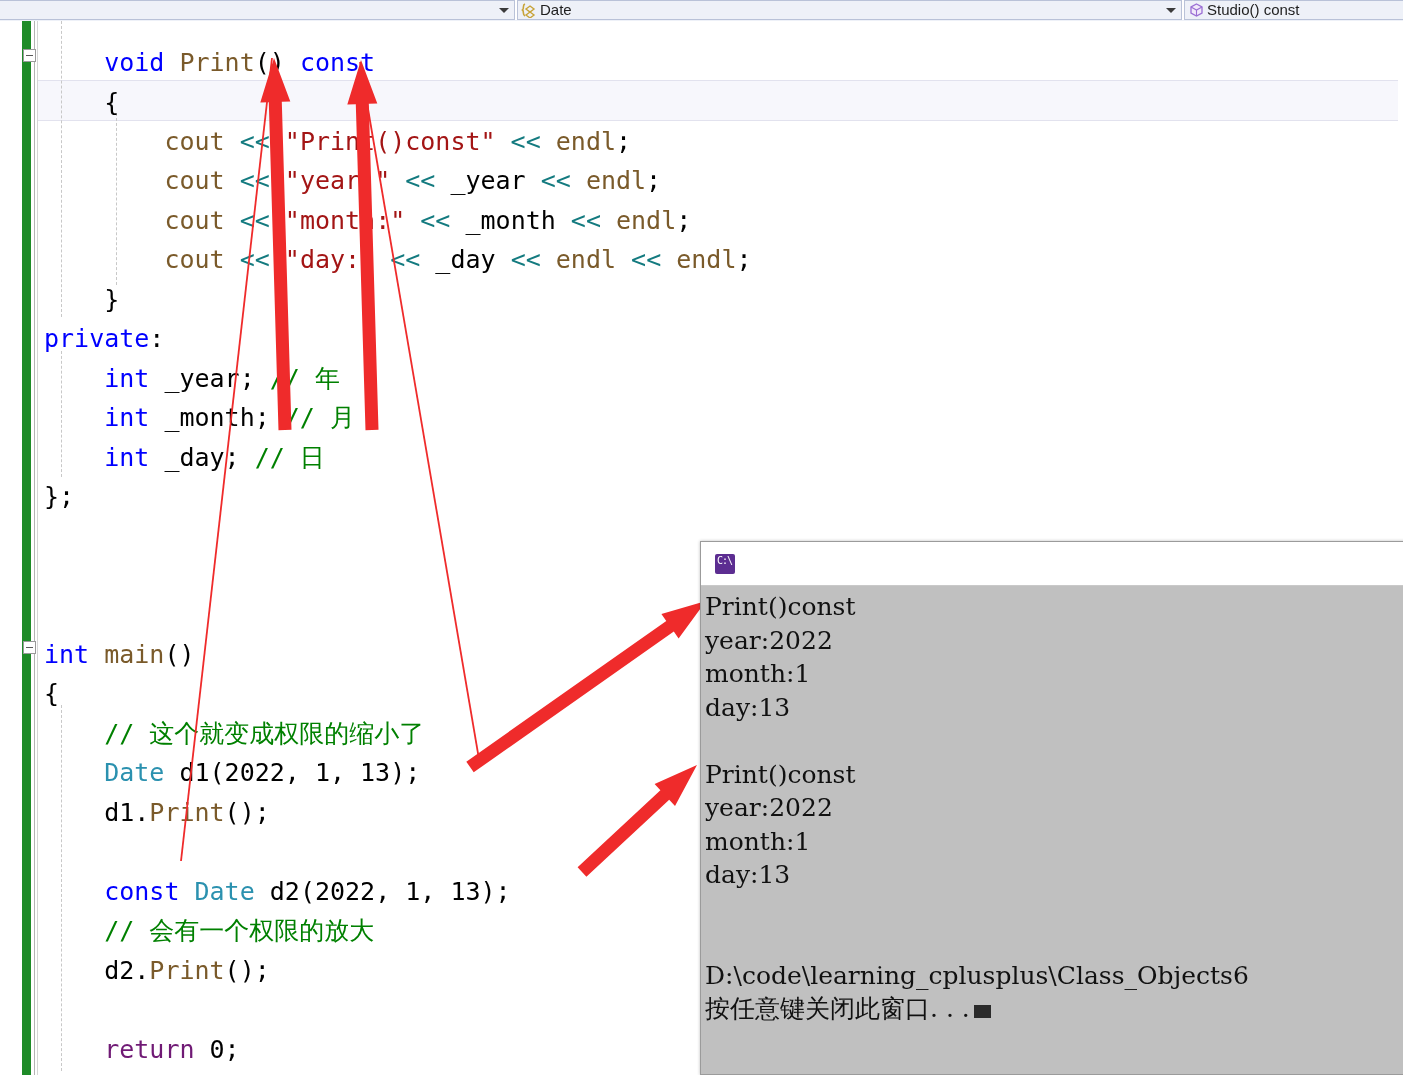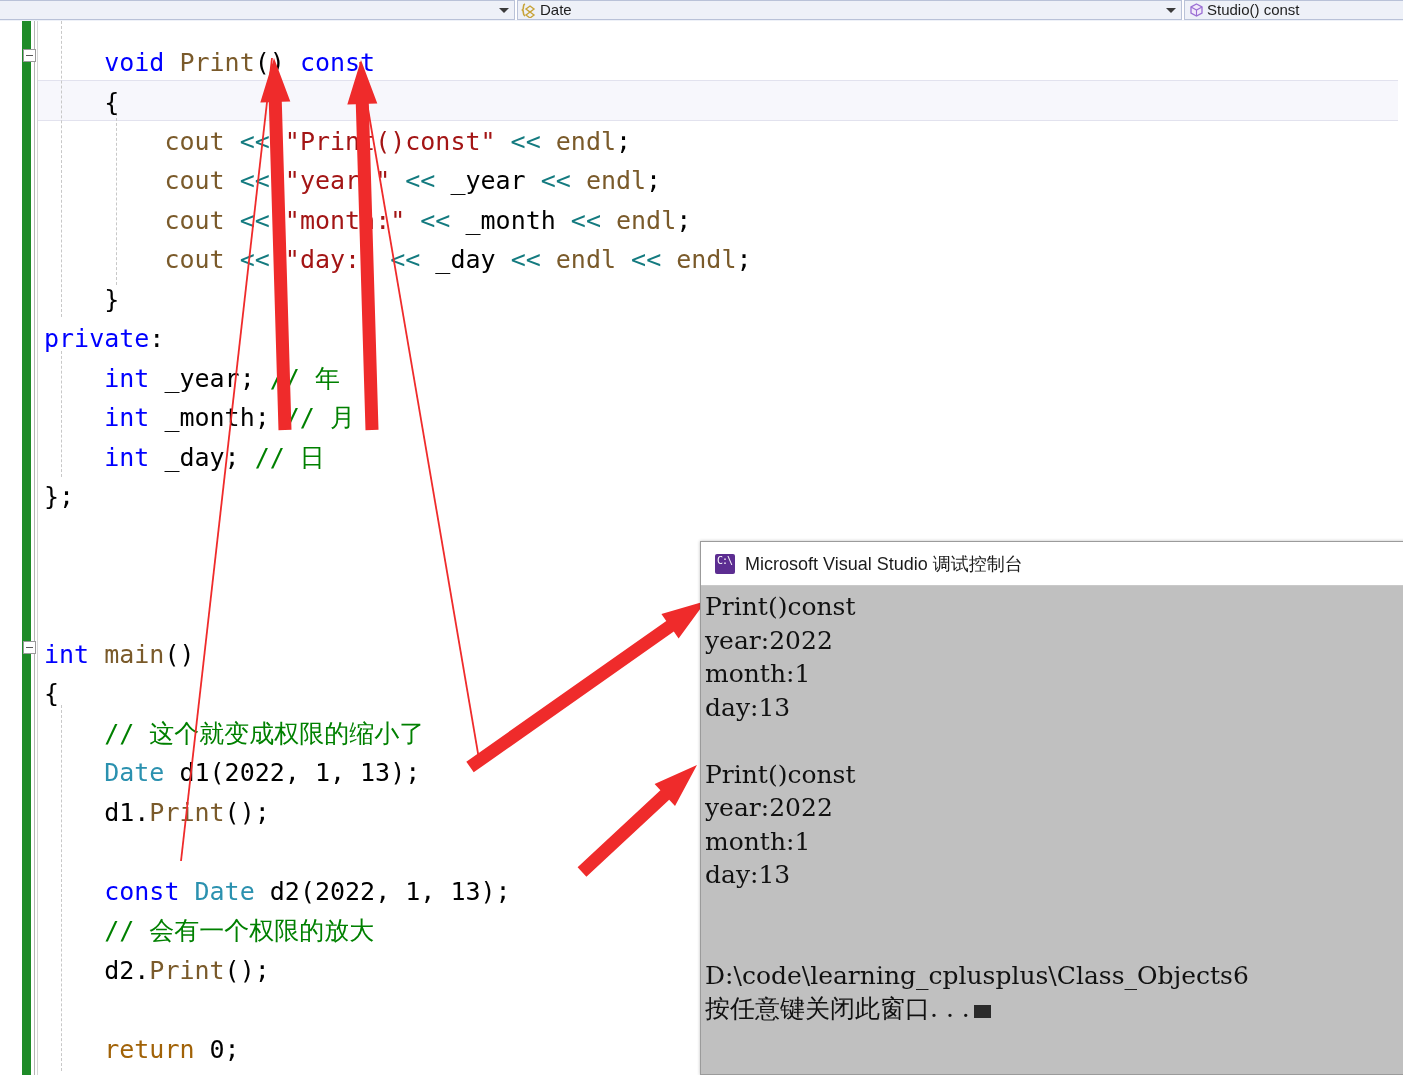--- a/index.html
+++ b/index.html
@@ -39,21 +39,21 @@
   
   #curline{position:absolute;left:38px;top:59px;width:1360px;height:41px;
            background:#f7f7fc;border-top:1px solid #e2e2ee;border-bottom:1px solid #e2e2ee;box-sizing:border-box;}
 
   
   #code{position:absolute;left:0;top:0;width:1403px;height:1054px;
         font-family:"DejaVu Sans Mono", monospace;font-size:25px;line-height:39.4px;
         white-space:pre;color:#000000;}
   #code .ln{position:absolute;left:44px;}
   .kw{color:#0000ff;}        
-  .ret{color:#a16207;}       
+  .ret{color:#701a75;}       
   .fn{color:#7a5a2a;}        
   .cls{color:#2b91af;}       
   .str{color:#a31515;}       
   .op{color:#137a7f;}        
   .cmt{color:#008000;}       
   .pl{color:#000000;}
 
   
   #overlay{position:absolute;left:0;top:0;width:1403px;height:1075px;pointer-events:none;}
 
@@ -142,16 +142,15 @@
       <polygon points="706.0,601.0 678.6,638.6 673.8,631.6 473.7,772.3 466.3,761.7 666.3,621.0 661.4,614.0" fill="#ef2b2b"></polygon>
     </g>
     <g>
       <polygon points="697.0,765.0 675.0,806.0 669.2,799.7 586.4,876.8 577.6,867.2 660.4,790.2 654.6,784.0" fill="#ef2b2b"></polygon>
     </g>
   </svg>
 
 <div id="console">
   <div id="console-titlebar">
     <span id="console-icon"></span>
-    <span id="console-title">Microsoft Visual Studio 调试控制台</span>
   </div>
   <div id="console-body"><div class="cline">Print()const</div><div class="cline">year:2022</div><div class="cline">month:1</div><div class="cline">day:13</div><div class="cline"></div><div class="cline">Print()const</div><div class="cline">year:2022</div><div class="cline">month:1</div><div class="cline">day:13</div><div class="cline"></div><div class="cline"></div><div class="cline">D:\code\learning_cplusplus\Class_Objects6</div><div class="cline">按任意键关闭此窗口. . .<span id="cursor-block"></span></div></div>
 </div>
 
 </body></html>

